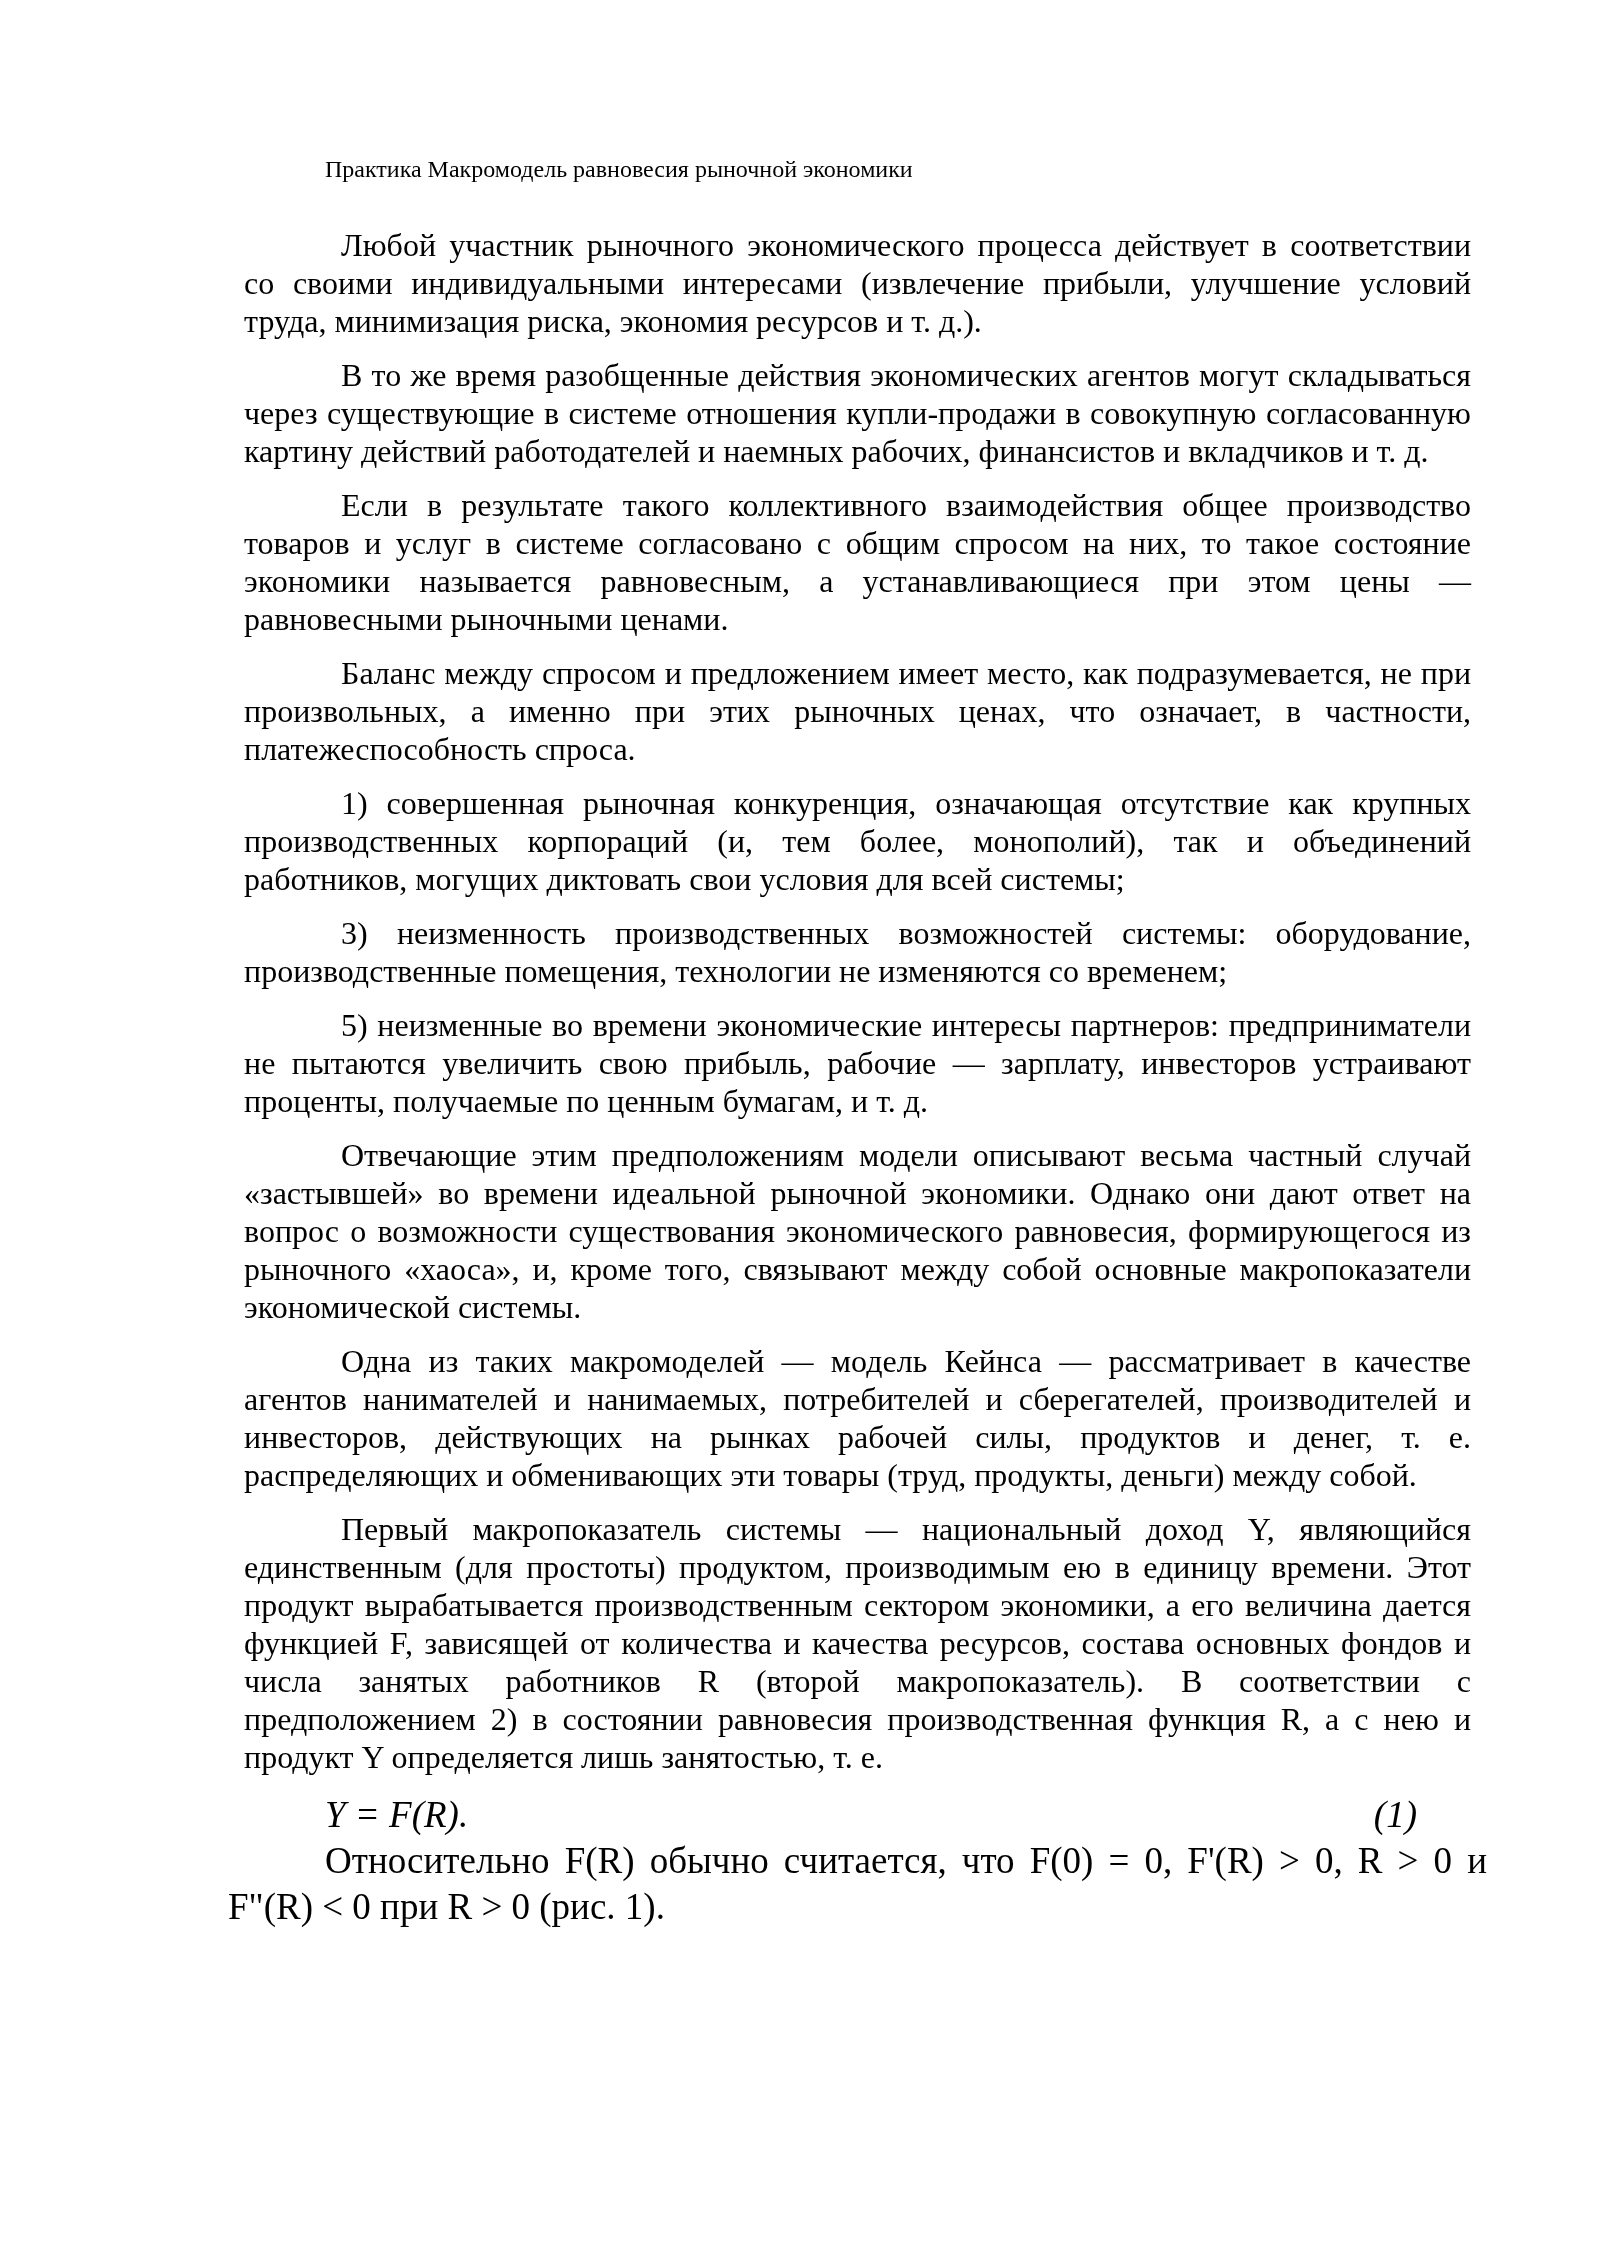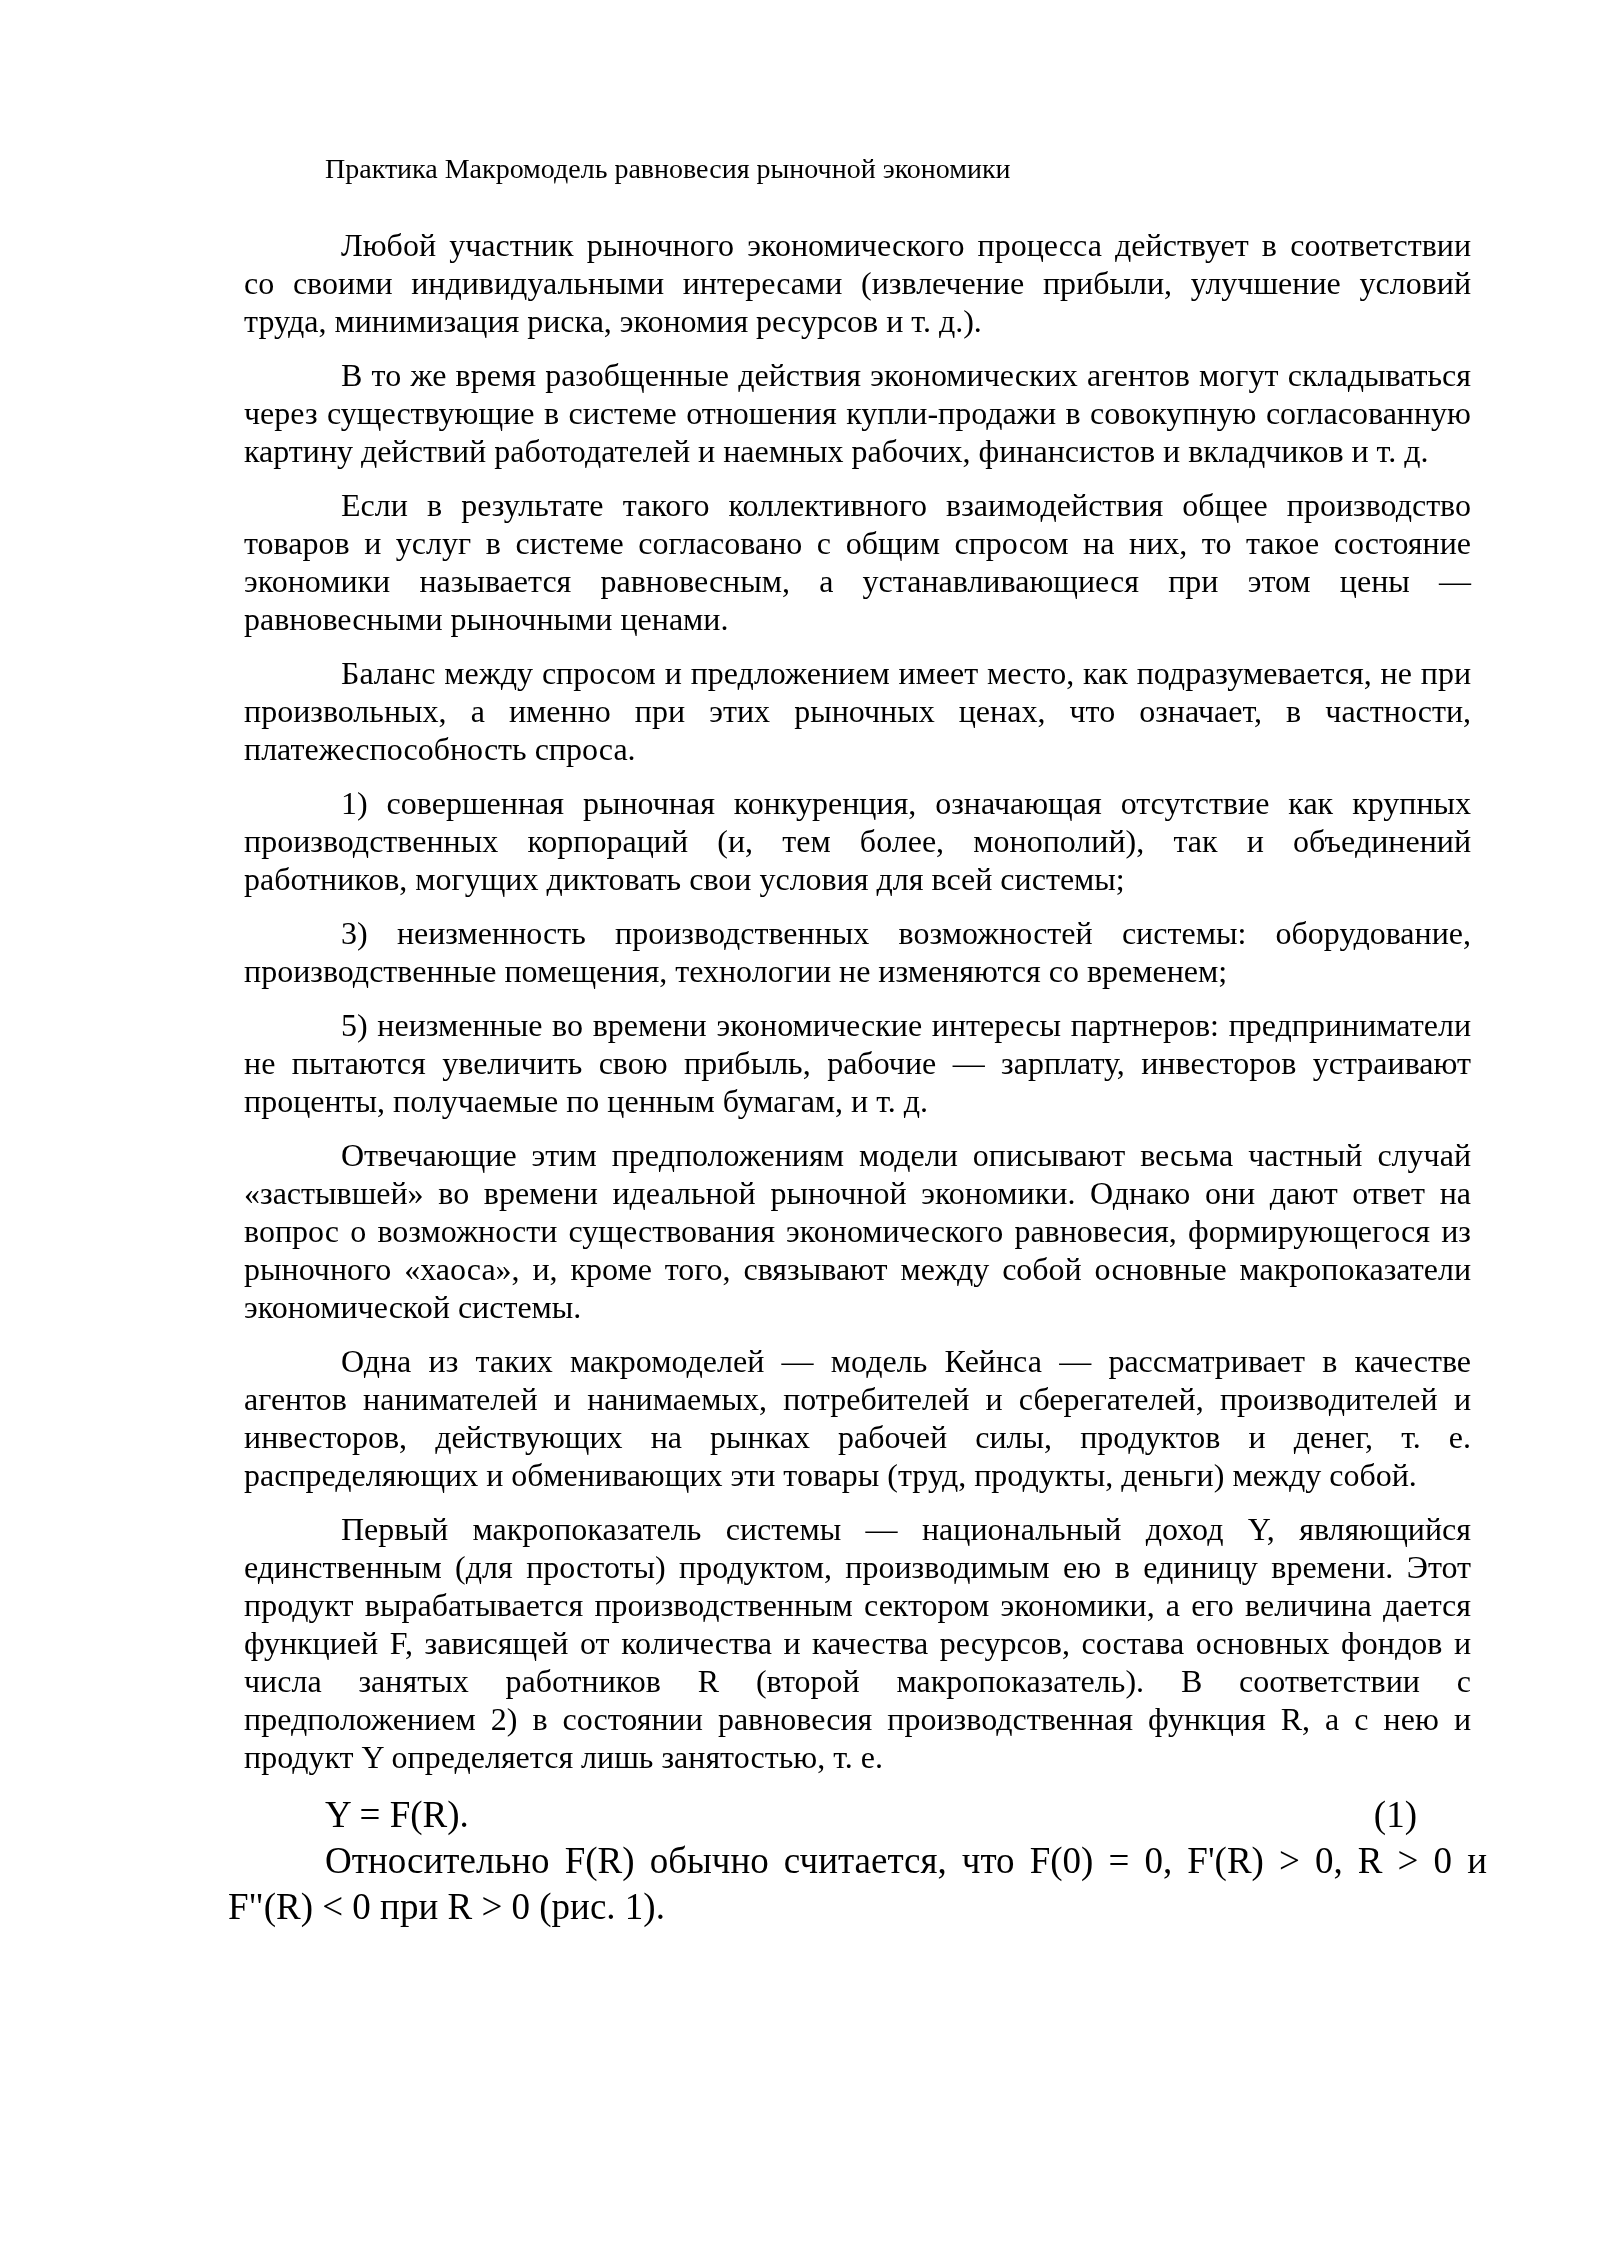--- a/index.html
+++ b/index.html
@@ -21,38 +21,39 @@
     color: #000000;
     font-family: "Liberation Serif", "DejaVu Serif", serif;
     font-size: 32px;
     line-height: 38px;
   }
   .title {
     margin: 0 0 38px 0;
     text-indent: 97px;
     text-align: left;
     font-weight: normal;
-    font-size: 28px;
+    font-size: 24px;
   }
   .para {
     margin: 16px;
     text-align: justify;
     text-indent: 97px;
   }
   .para.extra-indent {
     text-indent: 110px;
   }
   .eq-row {
     display: flex;
     justify-content: space-between;
     align-items: flex-start;
     font-size: 37px;
     line-height: 46px;
     padding-left: 97px;
     padding-right: 70px;
+    font-style: italic;
   }
   .closing-line-1 {
     font-size: 37px;
     line-height: 46px;
     text-align: justify;
     text-align-last: justify;
     text-indent: 97px;
   }
   .closing-line-2 {
     font-size: 37px;

